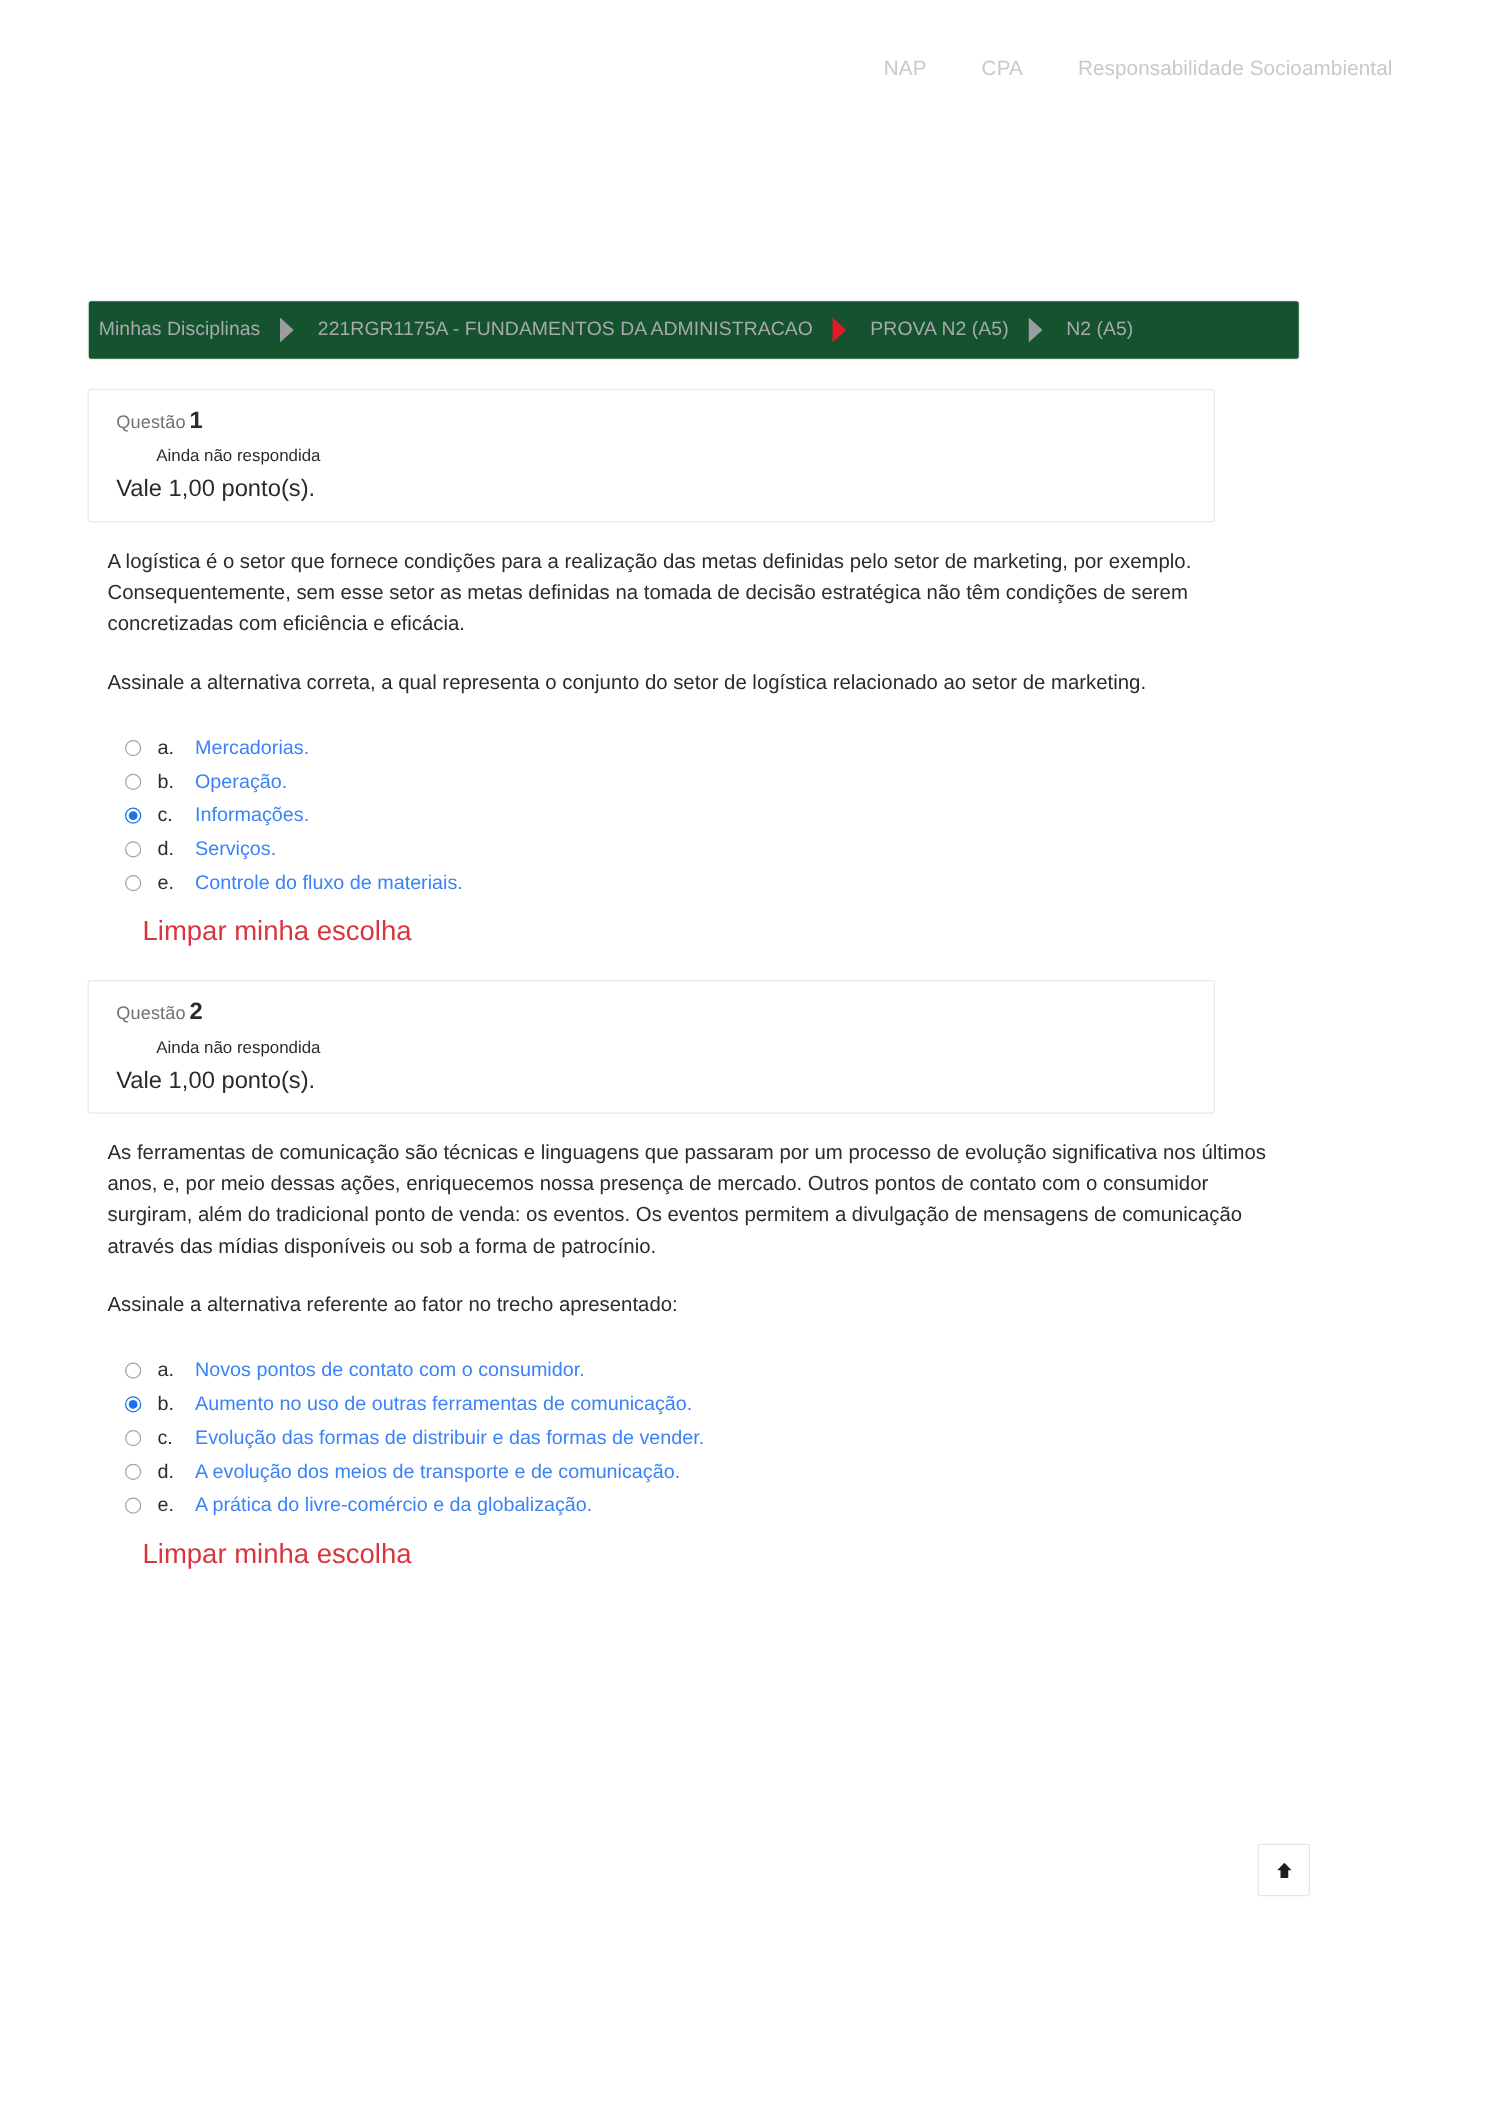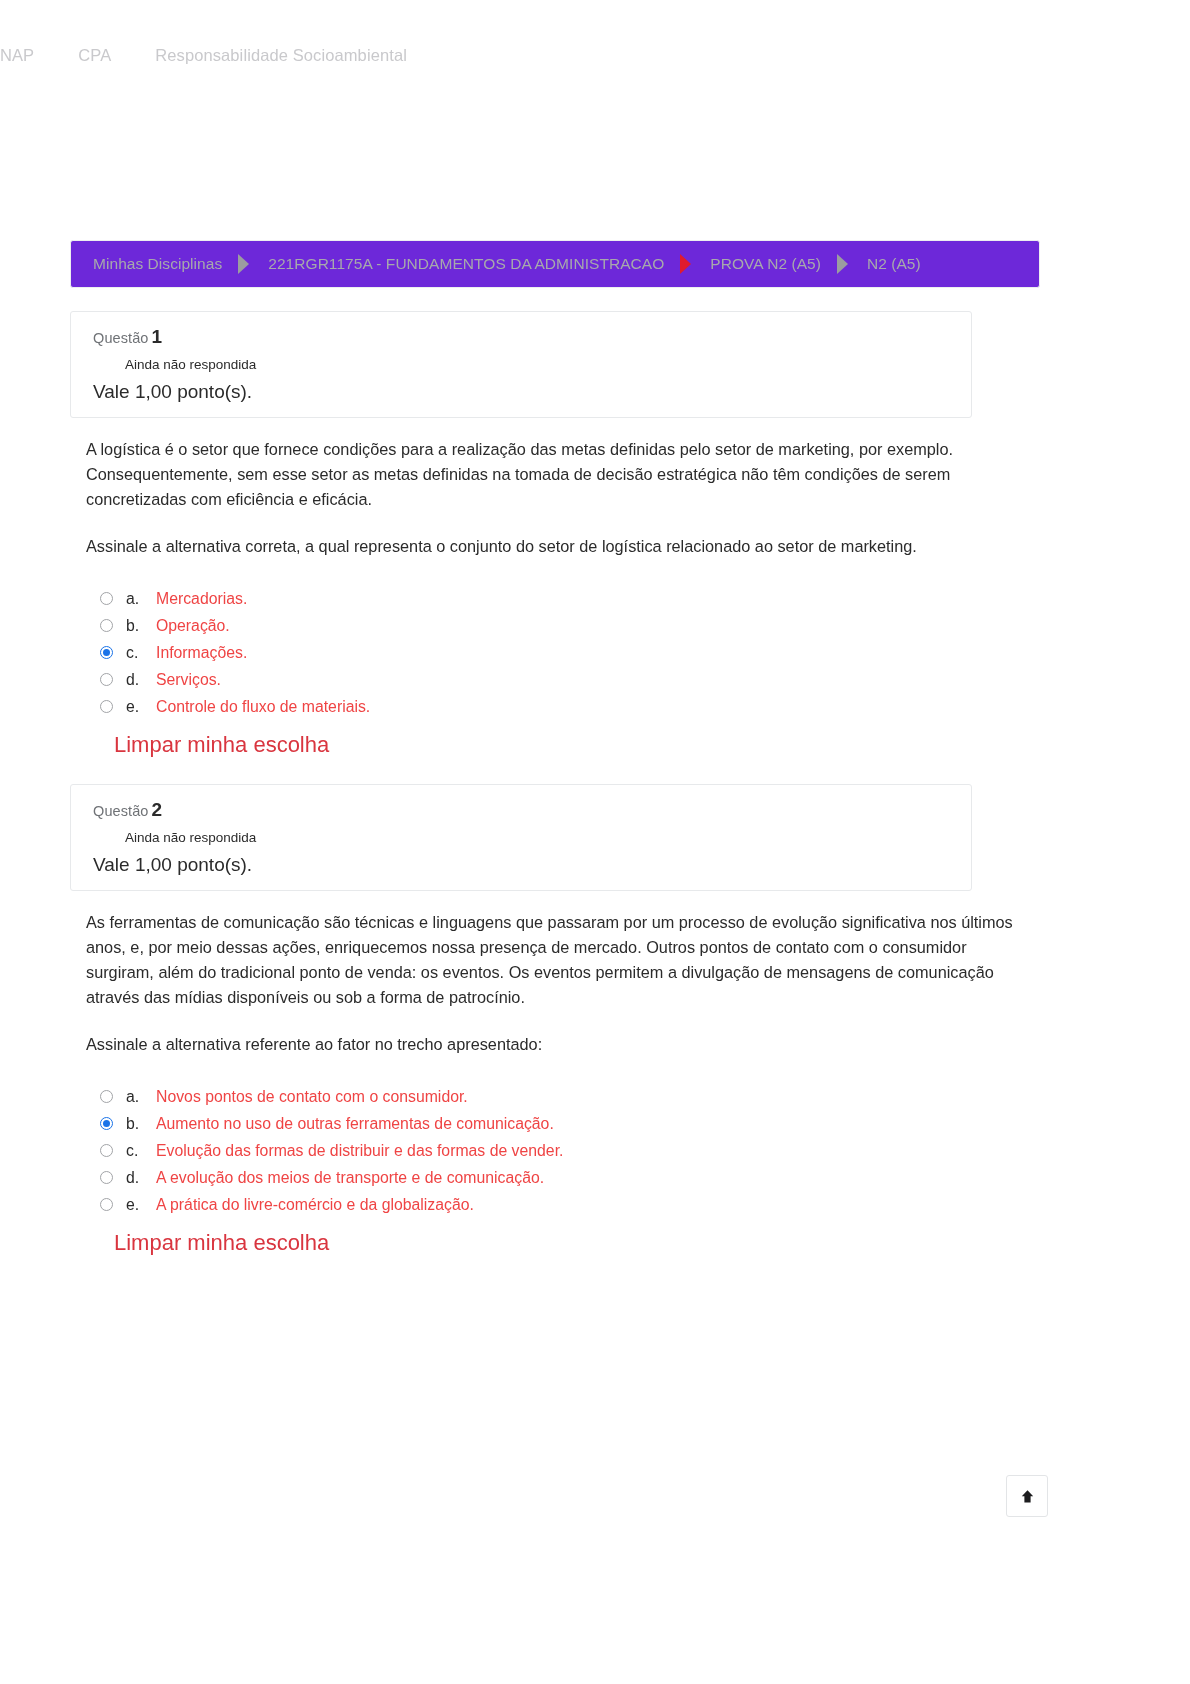--- a/index.html
+++ b/index.html
@@ -18,44 +18,45 @@
     overflow: hidden;
   }
 
   
   .topnav {
     position: absolute;
     top: 0; left: 0; right: 0;
     height: 110px;
     display: flex;
     align-items: center;
-    padding-right: 120px;
+    justify-content: flex-end;
+    padding-right: 76px;
     gap: 44px;
   }
   .topnav a {
     color: #c9c9cc;
     font-size: 16.5px;
     letter-spacing: .1px;
     text-decoration: none;
     white-space: nowrap;
   }
 
   
   .breadcrumb-wrap {
     position: absolute;
     top: 240px;
     left: 70px;
     width: 970px;
     height: 48px;
-    background: #6d28d9;
+    background: #14532d;
     border: 1px solid #eceef0;
     border-radius: 3px;
     display: flex;
     align-items: center;
-    padding-left: 22px;
+    padding-left: 8px;
   }
   .crumb {
     font-size: 15.5px;
     color: #a7a9ac;
     white-space: nowrap;
     text-decoration: none;
     letter-spacing: .05px;
   }
   .crumb-sep {
     display: inline-block;
@@ -159,21 +160,21 @@
     background: #1a73e8;
   }
   .ans-key {
     font-size: 15.8px;
     color: #2b2b2b;
     width: 30px;
     flex: none;
   }
   .ans-text {
     font-size: 15.8px;
-    color: #ef4444;
+    color: #3b82f6;
     white-space: nowrap;
   }
   .clear-link {
     display: inline-block;
     margin-left: 28px;
     margin-top: 12px;
     font-size: 22px;
     color: #d9353f;
     text-decoration: none;
     cursor: pointer;

